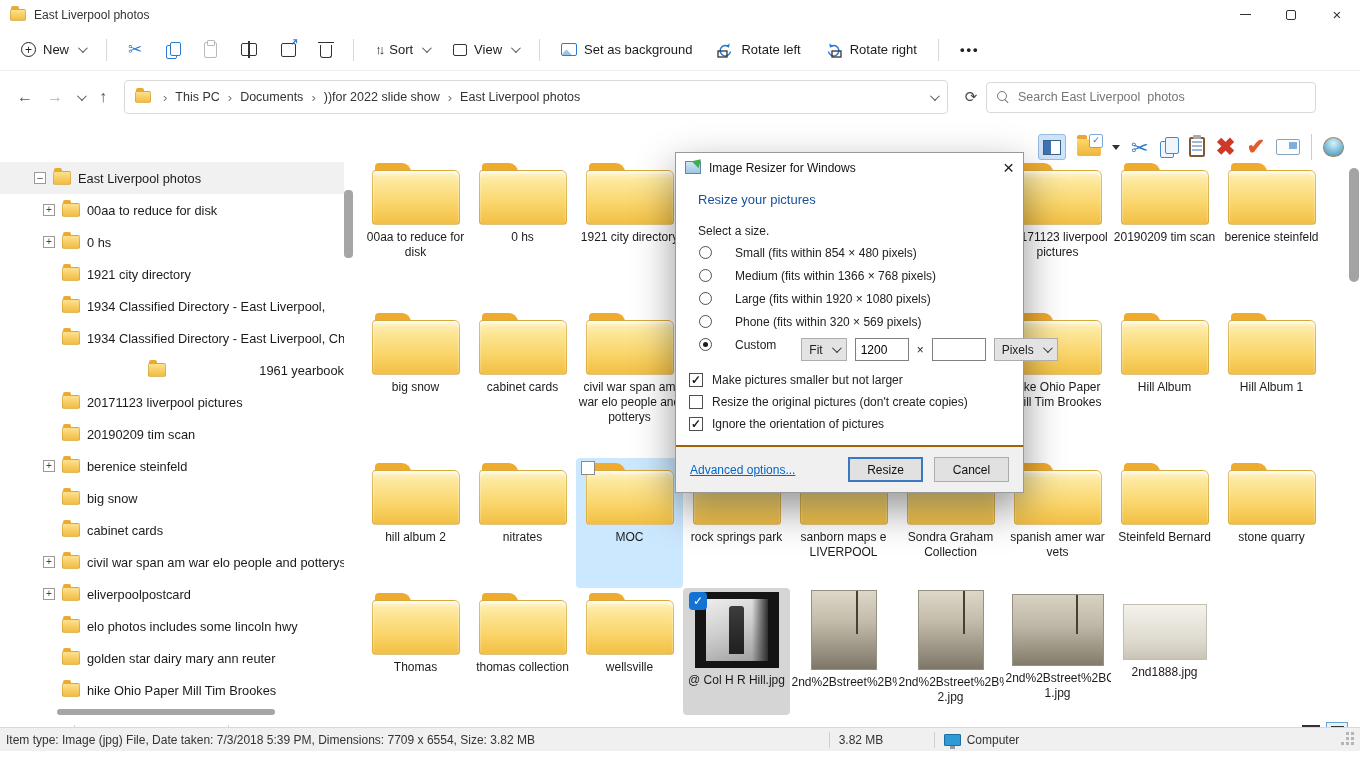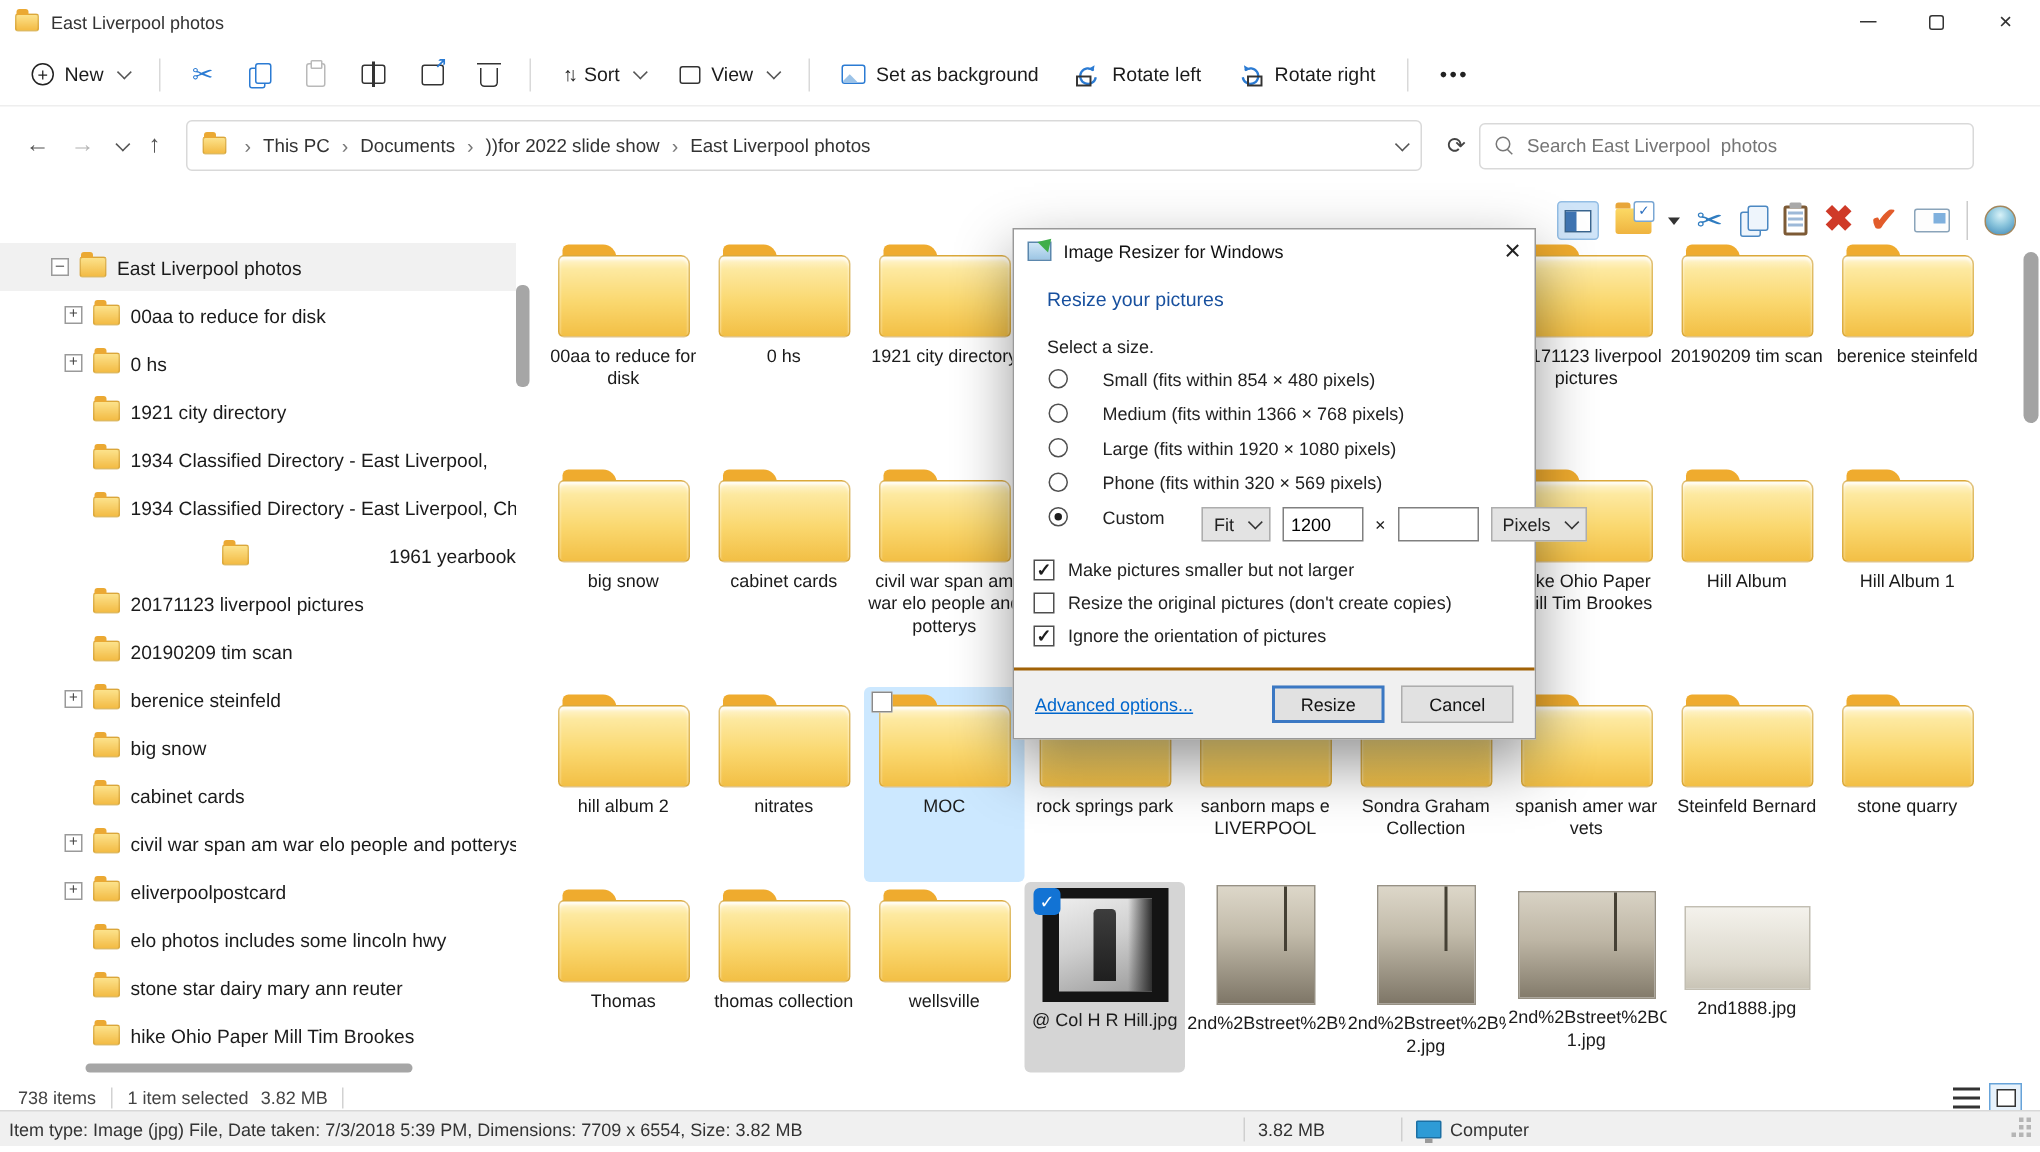--- a/index.html
+++ b/index.html
@@ -140,21 +140,21 @@
   .btn.default { border:2px solid #3b78c3; }
 
   
   .statusbar { position:absolute; left:0; right:0; bottom:24px; height:25px; background:#fff; display:flex; align-items:center; padding:0 12px; color:#444; }
   .st-sep { width:1px; height:14px; background:#d2d2d2; margin:0 10px; }
   .view-toggles { margin-left:auto; display:flex; align-items:center; gap:6px; }
   .vt-list { width:18px; height:14px; border-top:2px solid #333; border-bottom:2px solid #333; position:relative; }
   .vt-list::after { content:""; position:absolute; left:0; right:0; top:4px; border-top:2px solid #333; }
   .vt-thumb { width:22px; height:20px; border:1px solid #67a3d9; background:#e8f2fb; display:flex; align-items:center; justify-content:center; }
   .vt-thumb::after { content:""; width:11px; height:10px; border:1.4px solid #333; background:#fff; }
-  .detailsbar { position:absolute; left:0; right:0; bottom:4px; height:24px; background:#f0f0f0; border-top:1px solid #d8d8d8; display:flex; align-items:center; padding:0 6px; color:#333; }
+  .detailsbar { position:absolute; left:0; right:0; bottom:17px; height:24px; background:#f0f0f0; border-top:1px solid #d8d8d8; display:flex; align-items:center; padding:0 6px; color:#333; }
   .db-sep { width:1px; height:16px; background:#cfcfcf; margin:0 9px; }
   .db-size { min-width:86px; }
   .monitor { position:relative; width:17px; height:12px; background:#2e9bd6; border:1px solid #1b6fa3; border-radius:1px; margin-right:6px; }
   .monitor::after { content:""; position:absolute; left:5px; bottom:-4px; width:5px; height:3px; background:#9a9a9a; }
   .grip { margin-left:auto; width:10px; height:10px; position:relative; }
   .grip::after { content:""; position:absolute; right:0; bottom:0; width:3px; height:3px; background:#b5b5b5; box-shadow:-5px 5px 0 #b5b5b5, 0 5px 0 #b5b5b5, -5px 0 0 #b5b5b5, -10px 10px 0 #b5b5b5 ,0 10px 0 #b5b5b5, -5px 10px 0 #b5b5b5; transform:translateY(-10px); }
 </style>
 </head>
 <body>
 
@@ -355,21 +355,21 @@
       <span class="tlabel">eliverpoolpostcard</span>
     </div>
     <div class="tree-row" style="padding-left: 43px;">
       <span class="expander none"></span>
       <span class="sfolder"></span>
       <span class="tlabel">elo photos includes some lincoln hwy</span>
     </div>
     <div class="tree-row" style="padding-left: 43px;">
       <span class="expander none"></span>
       <span class="sfolder"></span>
-      <span class="tlabel">stone star dairy mary ann reuter</span>
+      <span class="tlabel">golden star dairy mary ann reuter</span>
     </div>
     <div class="tree-row" style="padding-left: 43px;">
       <span class="expander none"></span>
       <span class="sfolder"></span>
       <span class="tlabel">hike Ohio Paper Mill Tim Brookes</span>
     </div>
   </div>
 <div class="side-vscroll"></div>
 <div class="side-hscroll"></div>
 

